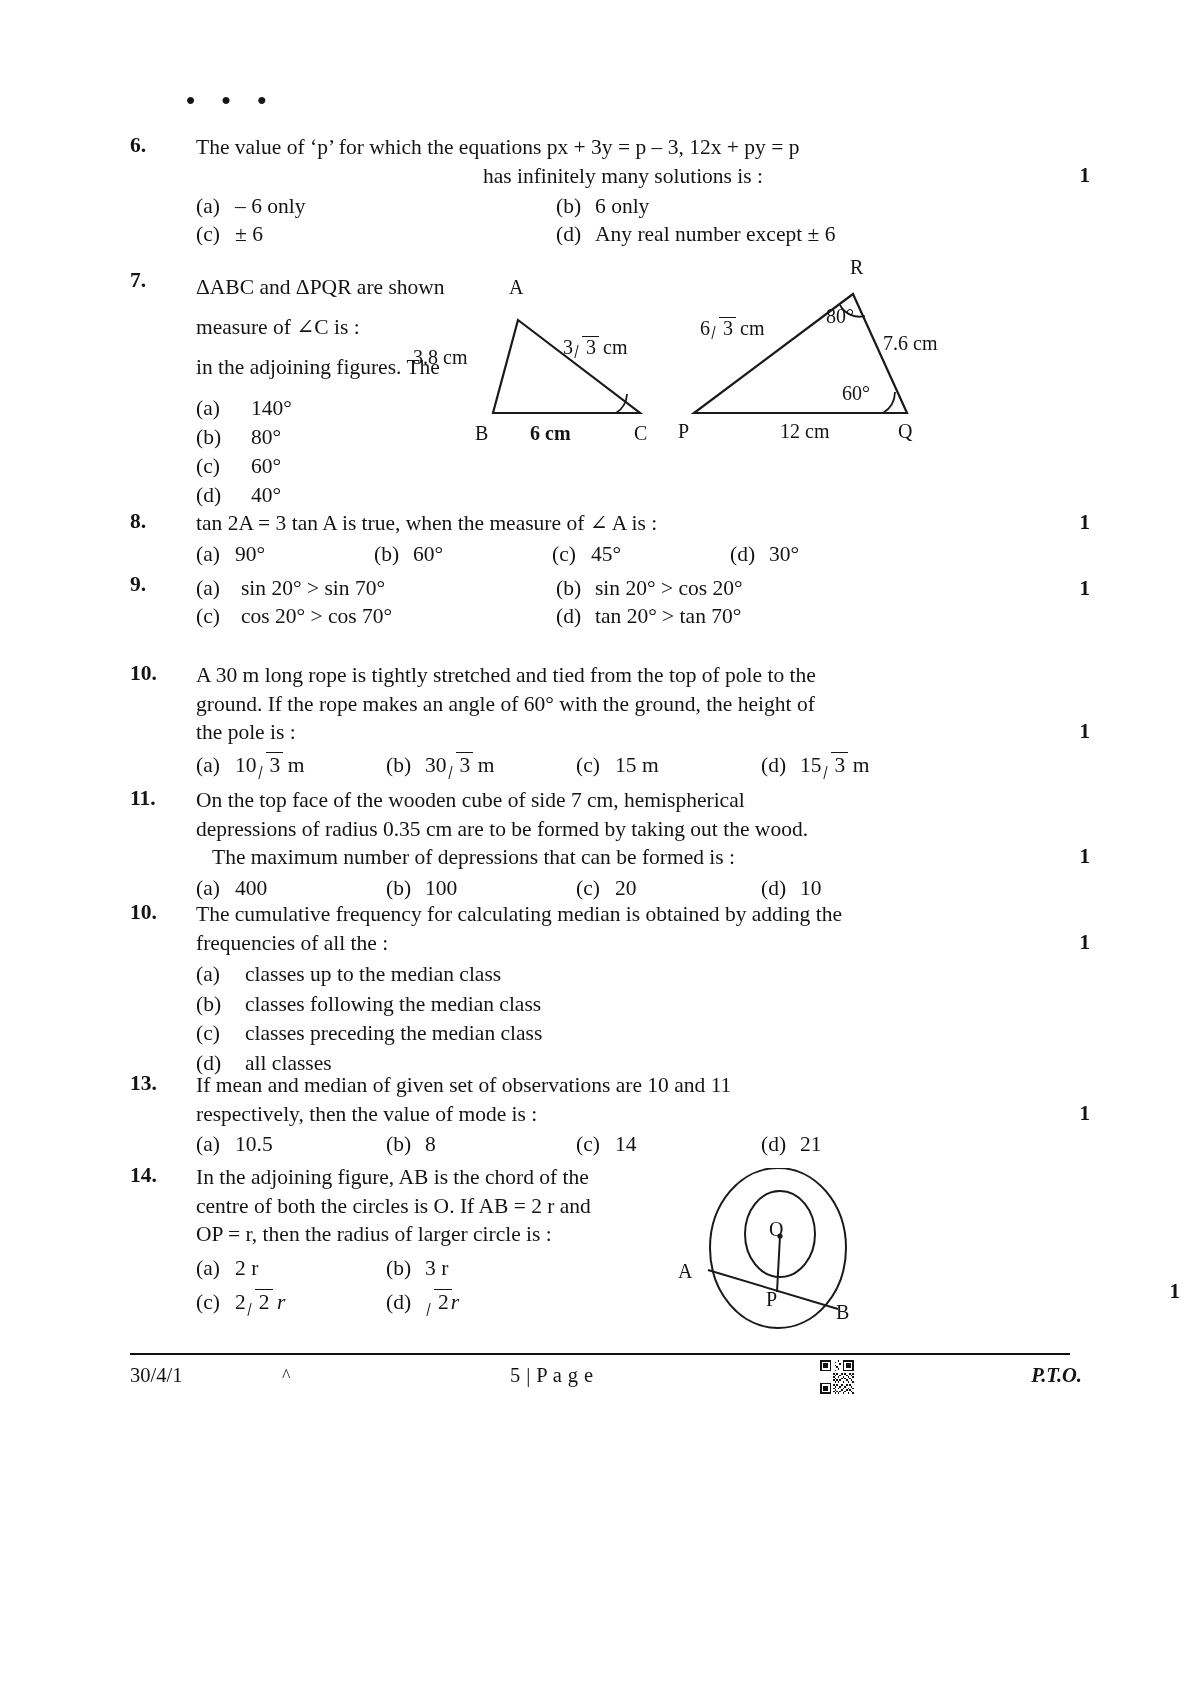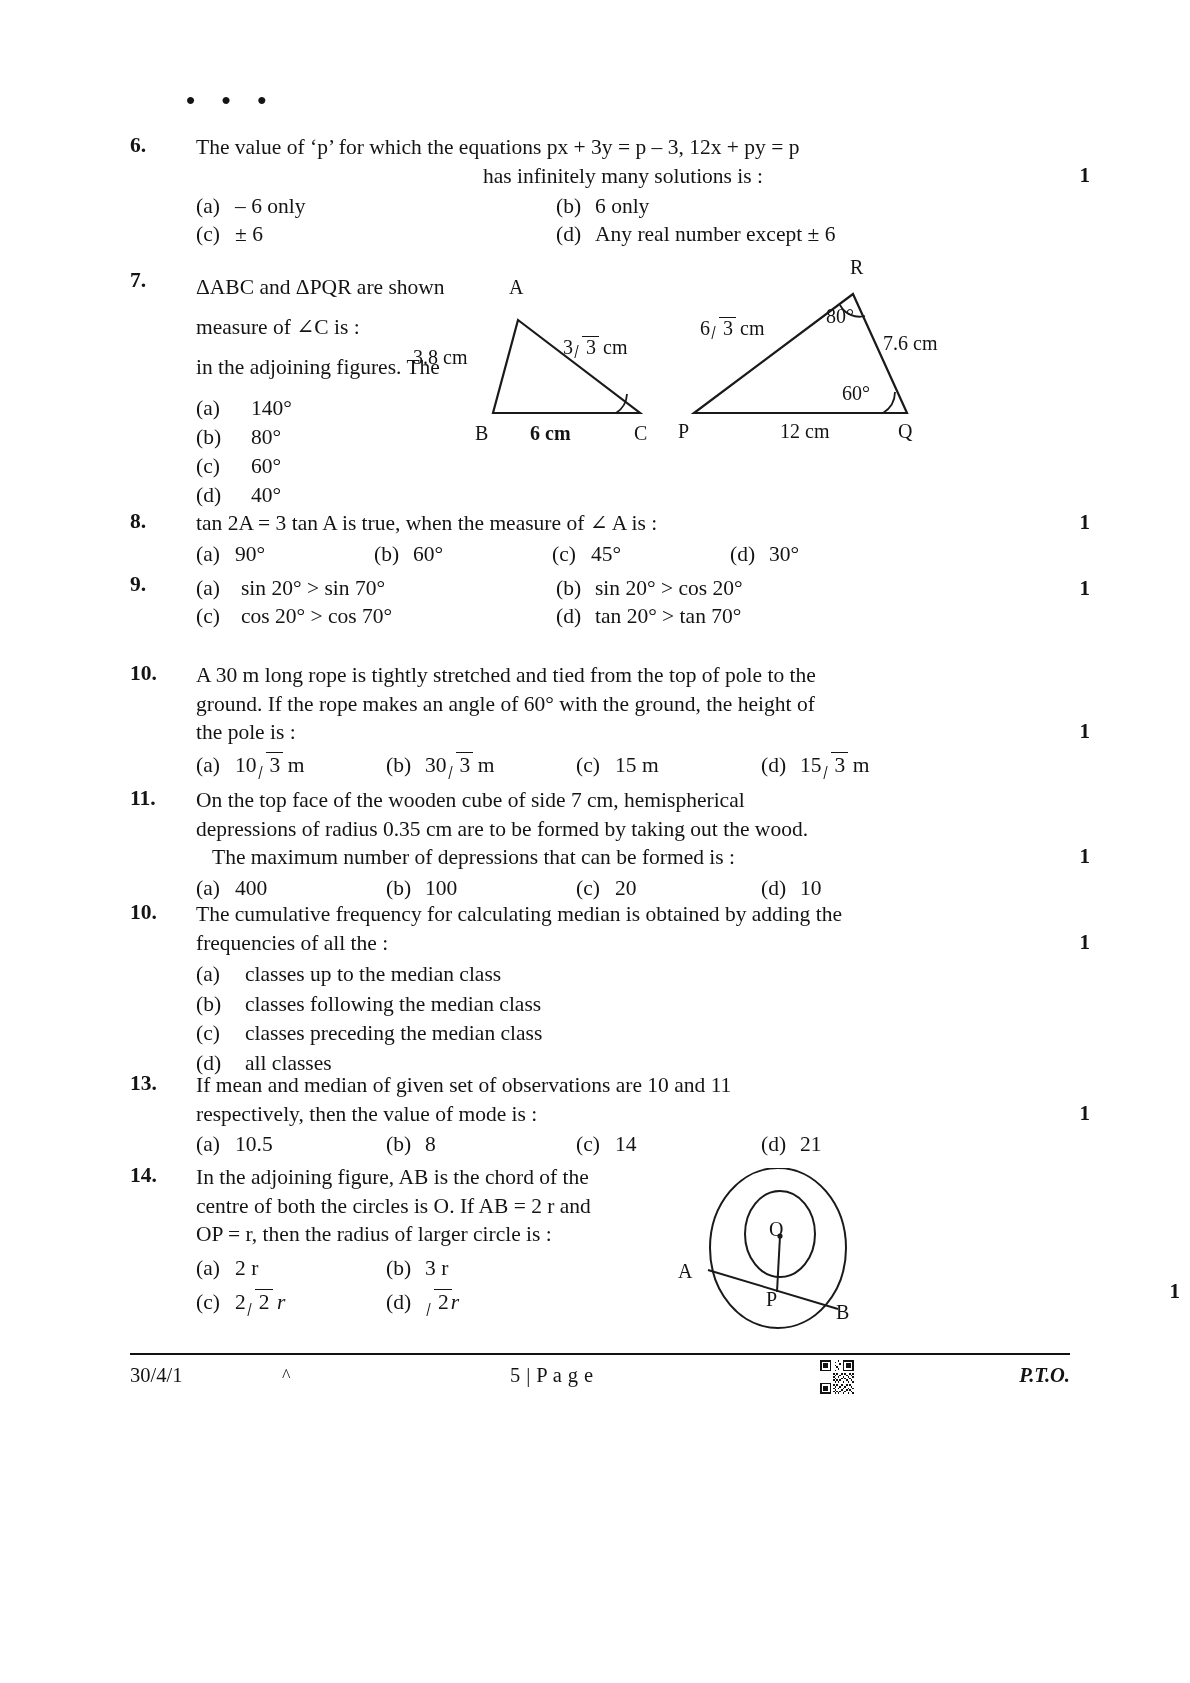--- a/index.html
+++ b/index.html
@@ -120,21 +120,21 @@
   .footrule {
     position: absolute;
     left: 130px;
     right: 120px;
     top: 1353px;
     border-top: 2.6px solid #111;
   }
   .footer {
     position: absolute;
     left: 130px;
-    right: 120px;
+    right: 108px;
     top: 1360px;
     height: 50px;
     font-size: 20.5px;
   }
   .foot-code { position: absolute; left: 0; top: 4px; }
   .foot-caret { position: absolute; left: 152px; top: 6px; font-size: 18px; }
   .foot-page { position: absolute; left: 380px; top: 4px; letter-spacing: 0.4px; }
   .foot-ptо { position: absolute; right: 0; top: 4px; font-style: italic; font-weight: 600; }
   .qr {
     position: absolute;

